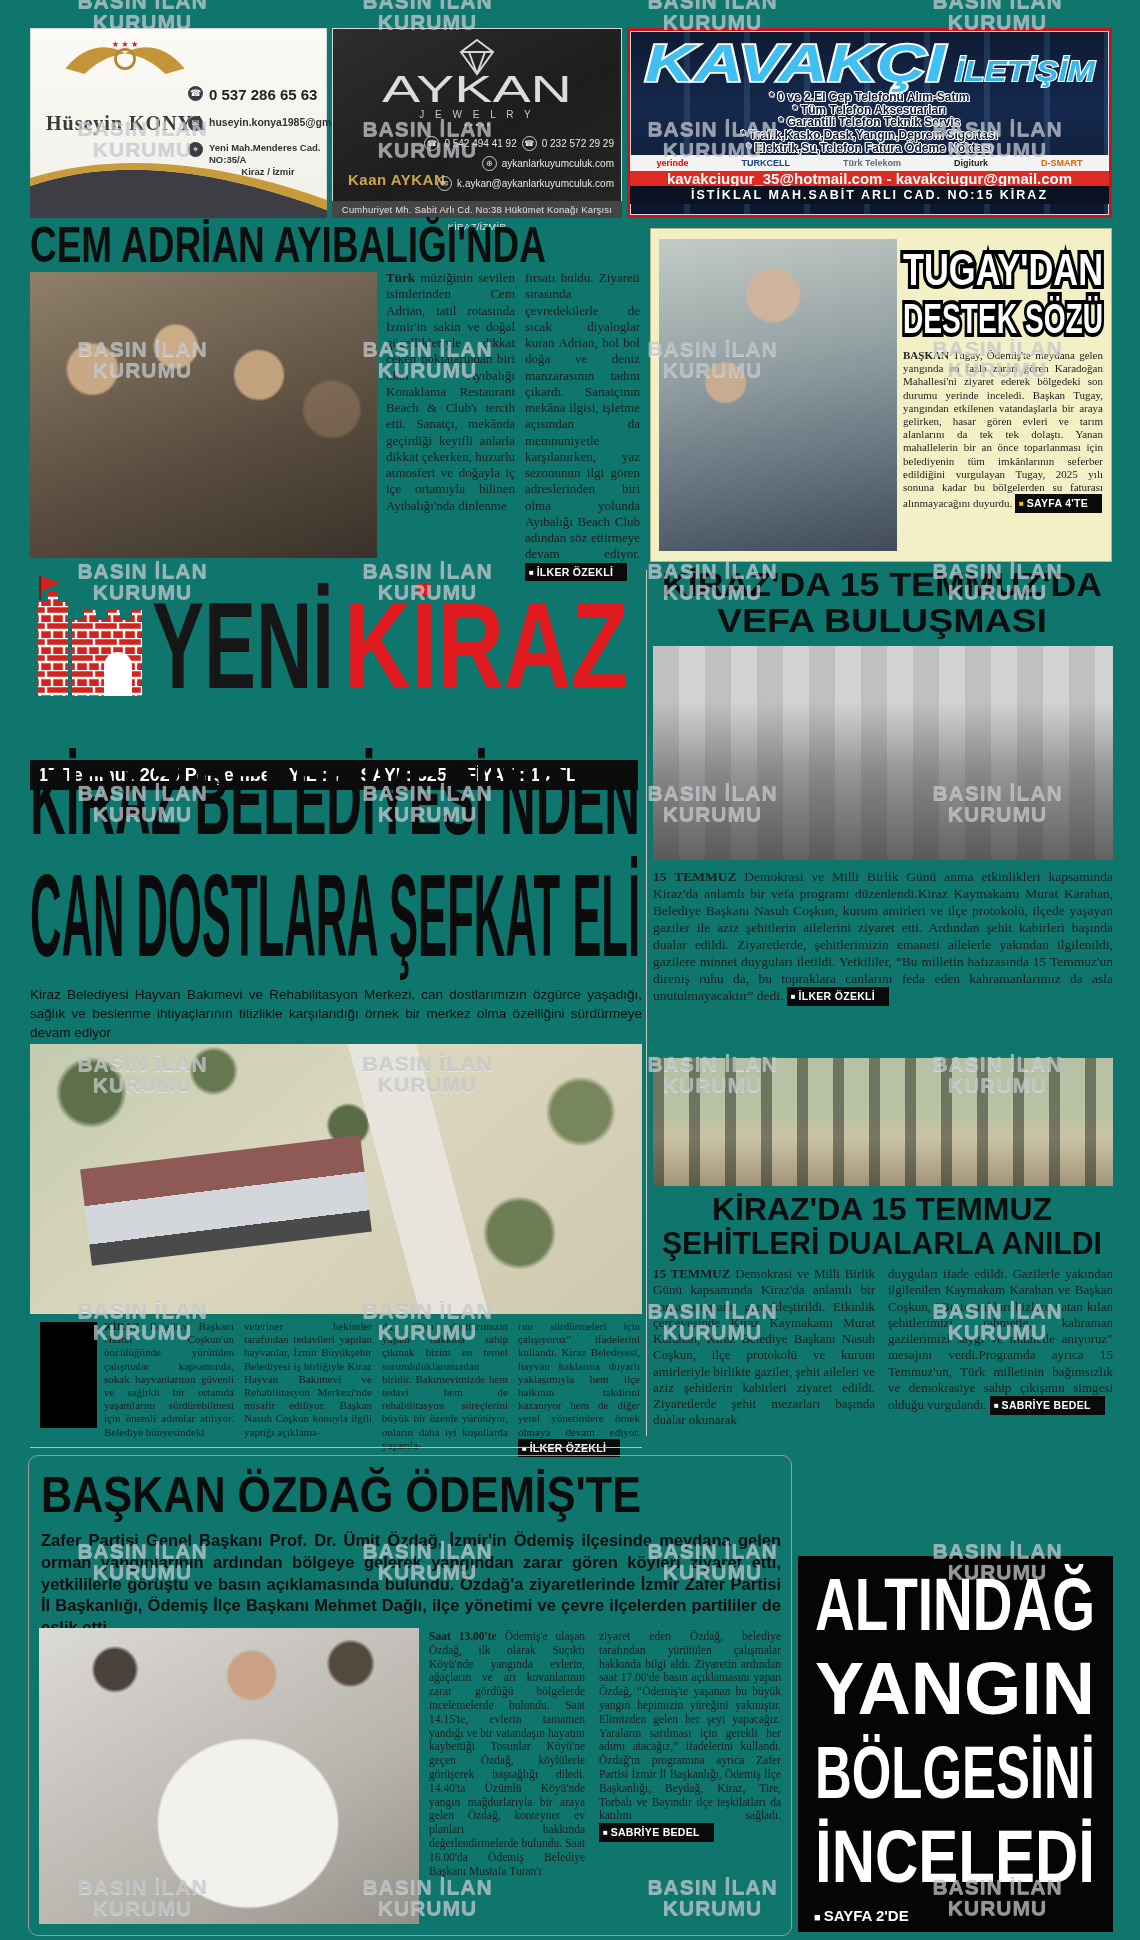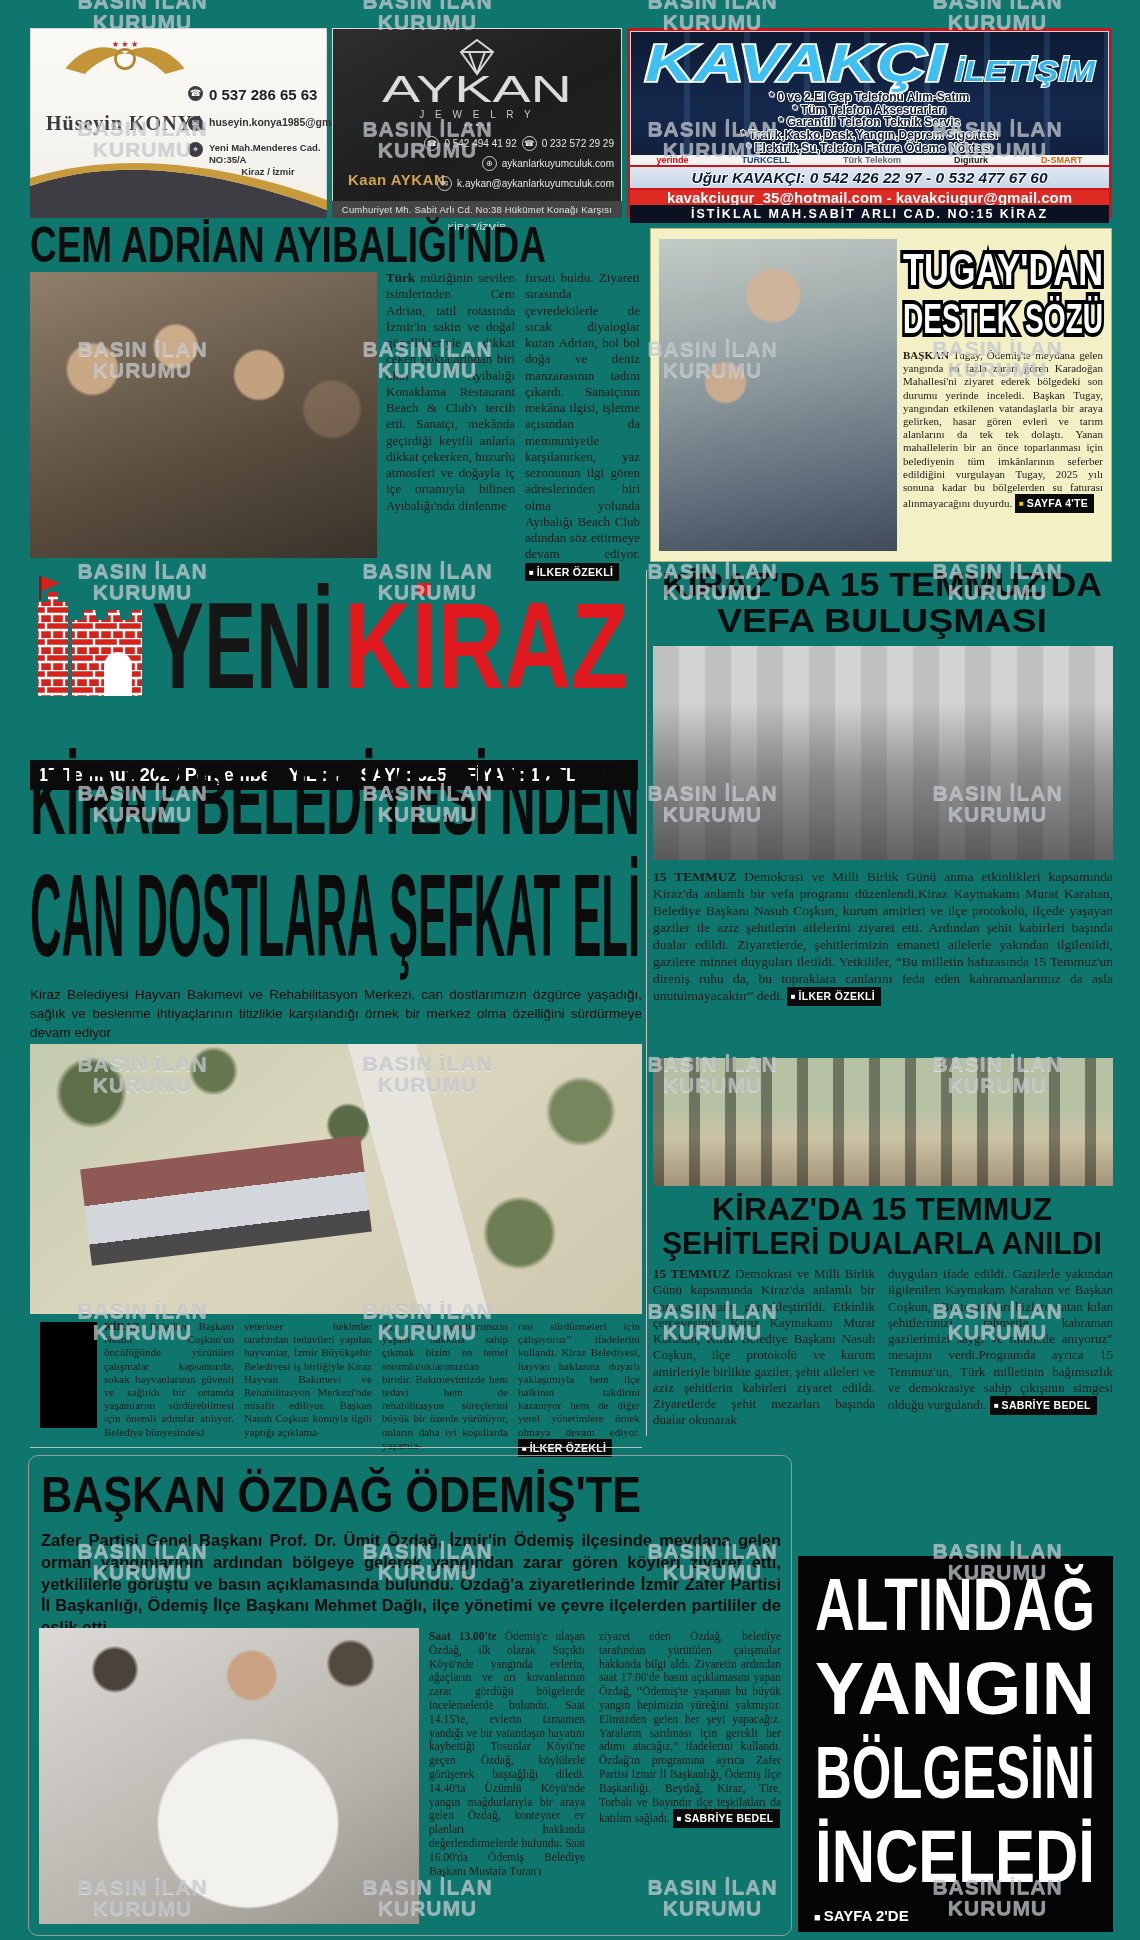--- a/index.html
+++ b/index.html
@@ -3,21 +3,21 @@
 <meta charset="utf-8">
 <style>
   html,body{margin:0;padding:0;background:#fff;}
   #page{position:relative;width:1140px;height:1940px;background:#0f766e;overflow:hidden;
         font-family:"Liberation Sans",sans-serif;color:#111;}
   .abs{position:absolute;}
   svg{overflow:visible;display:block;}
   .svgt{font-family:"Liberation Sans",sans-serif;font-weight:700;}
   .serif{font-family:"Liberation Serif",serif;text-align:justify;color:#1c1c1c;}
   .byline{display:inline-block;background:#0a0a0a;color:#fff;
-          font:700 10.5px/1.6 "Liberation Sans",sans-serif;padding:1px 6px 1px 4px;
+          font:700 10.5px/1.6 "Liberation Sans",sans-serif;padding:1px 14px 1px 4px;
           letter-spacing:.3px;white-space:nowrap;}
   .byline::before{content:"■ ";font-size:8px;vertical-align:1px;color:#fff;}
   .byline.y::before{color:#f5c400;}
   
   .wm-row{position:absolute;left:0;width:1140px;display:flex;justify-content:space-around;
           pointer-events:none;z-index:40;}
   .wm{color:#c3c8cd;opacity:.75;font-weight:700;font-size:21px;line-height:1.02;
       text-align:center;letter-spacing:1px;text-shadow:0 1px 0 #ffffffaa, 0 0 1px #9aa0a6;}
   
   .card{position:absolute;top:28px;height:190px;box-shadow:0 0 0 1px #d8d8d8 inset;}
@@ -338,21 +338,20 @@
       <div>* Trafik,Kasko,Dask,Yangın,Deprem Sigortası</div>
       <div>* Elektrik,Su,Telefon Fatura Ödeme Noktası</div>
     </div>
     <div class="kv-ops">
       <span style="color:#e60000">yerinde</span>
       <span style="color:#1a3f7a">TURKCELL</span>
       <span style="color:#5f6a72">Türk Telekom</span>
       <span style="color:#222">Digiturk</span>
       <span style="color:#d86a00">D-SMART</span>
     </div>
-    <div class="kv-contact">Uğur KAVAKÇI: 0 542 426 22 97 - 0 532 477 67 60</div>
     <div class="kv-mails">kavakciugur_35@hotmail.com - kavakciugur@gmail.com</div>
     <div class="kv-addr">İSTİKLAL MAH.SABİT ARLI CAD. NO:15 KİRAZ</div>
   </div>
 
   <svg class="abs" style="left:30px;top:220px" width="516" height="48">
     <text x="0" y="42" textLength="516" lengthAdjust="spacingAndGlyphs" class="svgt" font-size="50" fill="#0d0d0d">CEM ADRİAN AYIBALIĞI'NDA</text>
   </svg>
   <div id="cem-ph" class="ph" style="left:30px;top:272px;width:347px;height:286px"></div>
   <div class="serif abs" style="left:386px;top:270px;width:129px;height:290px;font-size:13px;line-height:1.25">
     <b>Türk</b><span> müziğinin sevilen isimlerinden Cem Adrian, tatil rotasında İzmir'in sakin ve doğal güzellikleriyle dikkat çeken noktalarından biri olan Ayıbalığı Konaklama Restaurant Beach &amp; Club'ı tercih etti. Sanatçı, mekânda geçirdiği keyifli anlarla dikkat çekerken, huzurlu atmosferi ve doğayla iç içe ortamıyla bilinen Ayıbalığı'nda dinlenme</span>

